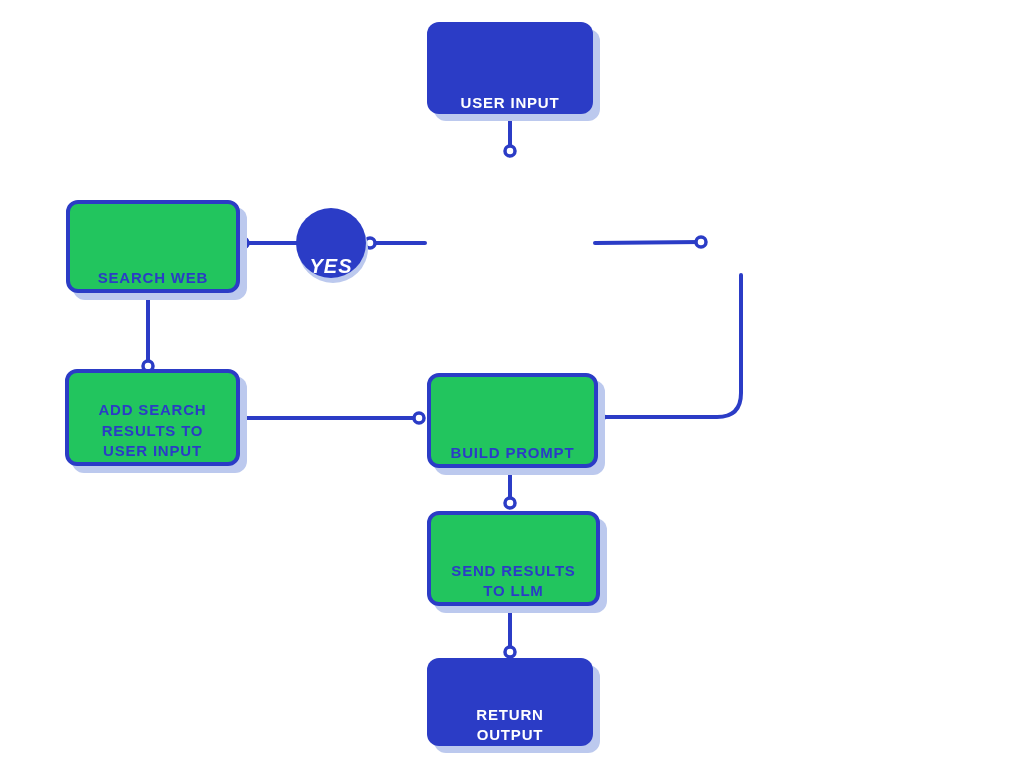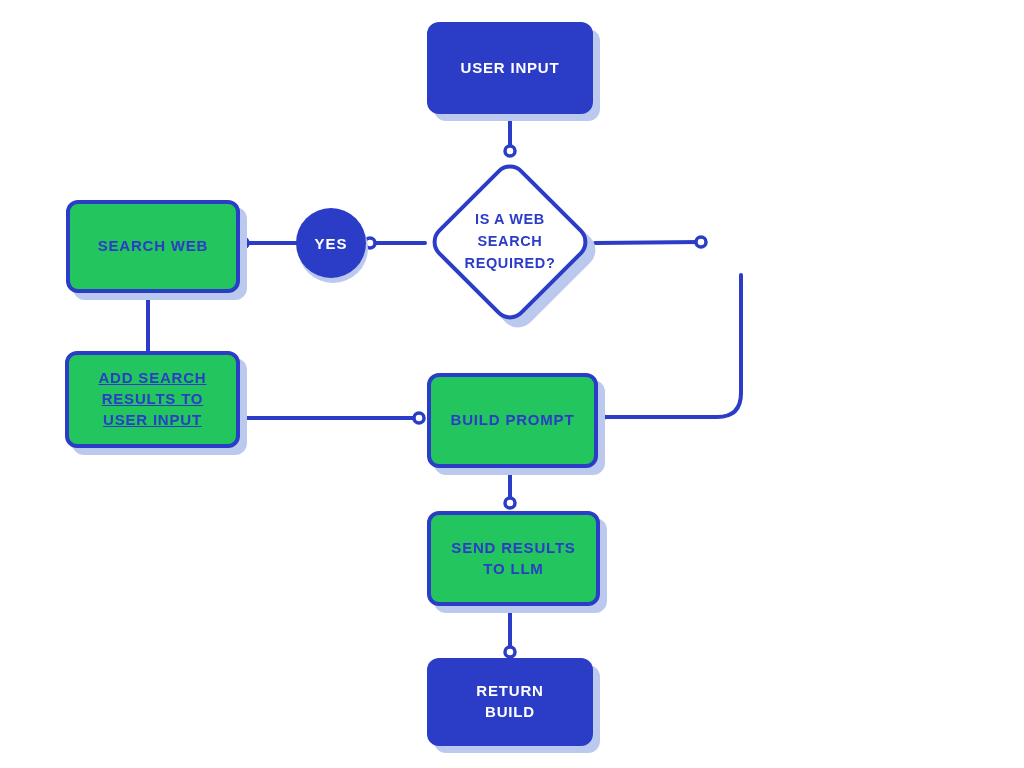--- a/index.html
+++ b/index.html
@@ -8,46 +8,46 @@
   html,body{margin:0;padding:0;}
   body{background:#e9e9e9;font-family:"Liberation Sans",sans-serif;}
   .canvas{
     position:relative;width:1024px;height:768px;overflow:hidden;
     background:var(--background,#fff);
   }
   svg.connectors{position:absolute;left:0;top:0;z-index:1;}
   .line{stroke:var(--blue,#2B3CC6);stroke-width:4;fill:none;stroke-linecap:round;}
   .dot{fill:#fff;stroke:var(--blue,#2B3CC6);stroke-width:3.5;}
 
-  .node{position:absolute;z-index:2;display:flex;align-items:center;justify-content:center;
+  .node{position:absolute;z-index:2;display:flex;align-items:flex-end;justify-content:center;
         text-align:center;font-weight:bold;white-space:pre-line;}
   .box{border-radius:12px;font-size:15px;letter-spacing:.8px;line-height:1.38;
        box-shadow:7px 7px 0 var(--shadow,#BCC9EE);}
   .box.filled{background:var(--blue,#2B3CC6);color:#fff;}
   .box.outline{background:#22c55e;border:4px solid var(--blue,#2B3CC6);color:var(--blue,#2B3CC6);}
-  .circle{width:70px;height:70px;border-radius:50%;color:#fff;font-size:15px;letter-spacing:1px;
-          box-shadow:2px 5px 0 var(--shadow,#BCC9EE);}
+  .circle{width:70px;height:70px;border-radius:50%;color:#fff;font-size:20px;letter-spacing:1px;
+          box-shadow:2px 5px 0 var(--shadow,#BCC9EE);font-style:italic;}
   .circle.yes{background:var(--blue,#2B3CC6);}
   .circle.no{background:var(--red,#F92C2C);}
 
   .diamond-wrap{position:absolute;z-index:2;width:170px;height:172px;}
   .diamond-shadow,.diamond-shape{
     position:absolute;left:50%;top:50%;width:120px;height:120px;border-radius:18px;box-sizing:border-box;}
   .diamond-shadow{background:var(--shadow,#BCC9EE);border:4px solid var(--shadow,#BCC9EE);
     transform:translate(calc(-50% + 8px),calc(-50% + 8px)) rotate(45deg);}
   .diamond-shape{background:#fff;border:4px solid var(--blue,#2B3CC6);
     transform:translate(-50%,-50%) rotate(45deg);}
   .diamond-label{position:absolute;inset:0;display:flex;align-items:center;justify-content:center;
     text-align:center;color:var(--blue,#2B3CC6);font-weight:bold;font-size:14.5px;
     line-height:1.5;letter-spacing:.6px;white-space:pre-line;}
 
   
   #user-input    {left:427px;top:22px; width:166px;height:92px;}
   #search-web    {left:66px; top:200px;width:166px;height:85px;}
-  #add-results   {left:65px; top:351px;width:167px;height:89px;text-decoration:underline;}
+  #add-results   {left:65px; top:369px;width:167px;height:89px;}
   #build-prompt  {left:427px;top:373px;width:163px;height:87px;}
   #send-prompt   {left:427px;top:511px;width:165px;height:87px;}
   #return-output {left:427px;top:658px;width:166px;height:88px;}
   #yes-circle    {left:296px;top:208px;}
   #no-circle     {left:706px;top:207px;}
   #decision      {left:425px;top:156px;}
 </style>
 </head>
 <body>
 
@@ -73,27 +73,20 @@
     <circle class="dot" cx="148" cy="366" r="5"></circle>
     <circle class="dot" cx="419" cy="418" r="5"></circle>
     <circle class="dot" cx="510" cy="503" r="5"></circle>
     <circle class="dot" cx="510" cy="652" r="5"></circle>
   </svg>
 
   <div id="user-input" class="node box filled">
     <span>USER INPUT</span>
   </div>
 
-  <div id="decision" class="diamond-wrap">
-    <div class="diamond-shadow"></div>
-    <div class="diamond-shape"></div>
-    <div class="diamond-label">IS A WEB
-SEARCH
-REQUIRED?</div>
-  </div>
 
   <div id="yes-circle" class="node circle yes">
     <span>YES</span>
   </div>
 
 
   <div id="search-web" class="node box outline">
     <span>SEARCH WEB</span>
   </div>
 
@@ -107,16 +100,16 @@
     <span>BUILD PROMPT</span>
   </div>
 
   <div id="send-prompt" class="node box outline">
     <span>SEND RESULTS
 TO LLM</span>
   </div>
 
   <div id="return-output" class="node box filled">
     <span>RETURN
-BUILD</span>
+OUTPUT</span>
   </div>
 
 </div>
 
 </body></html>

